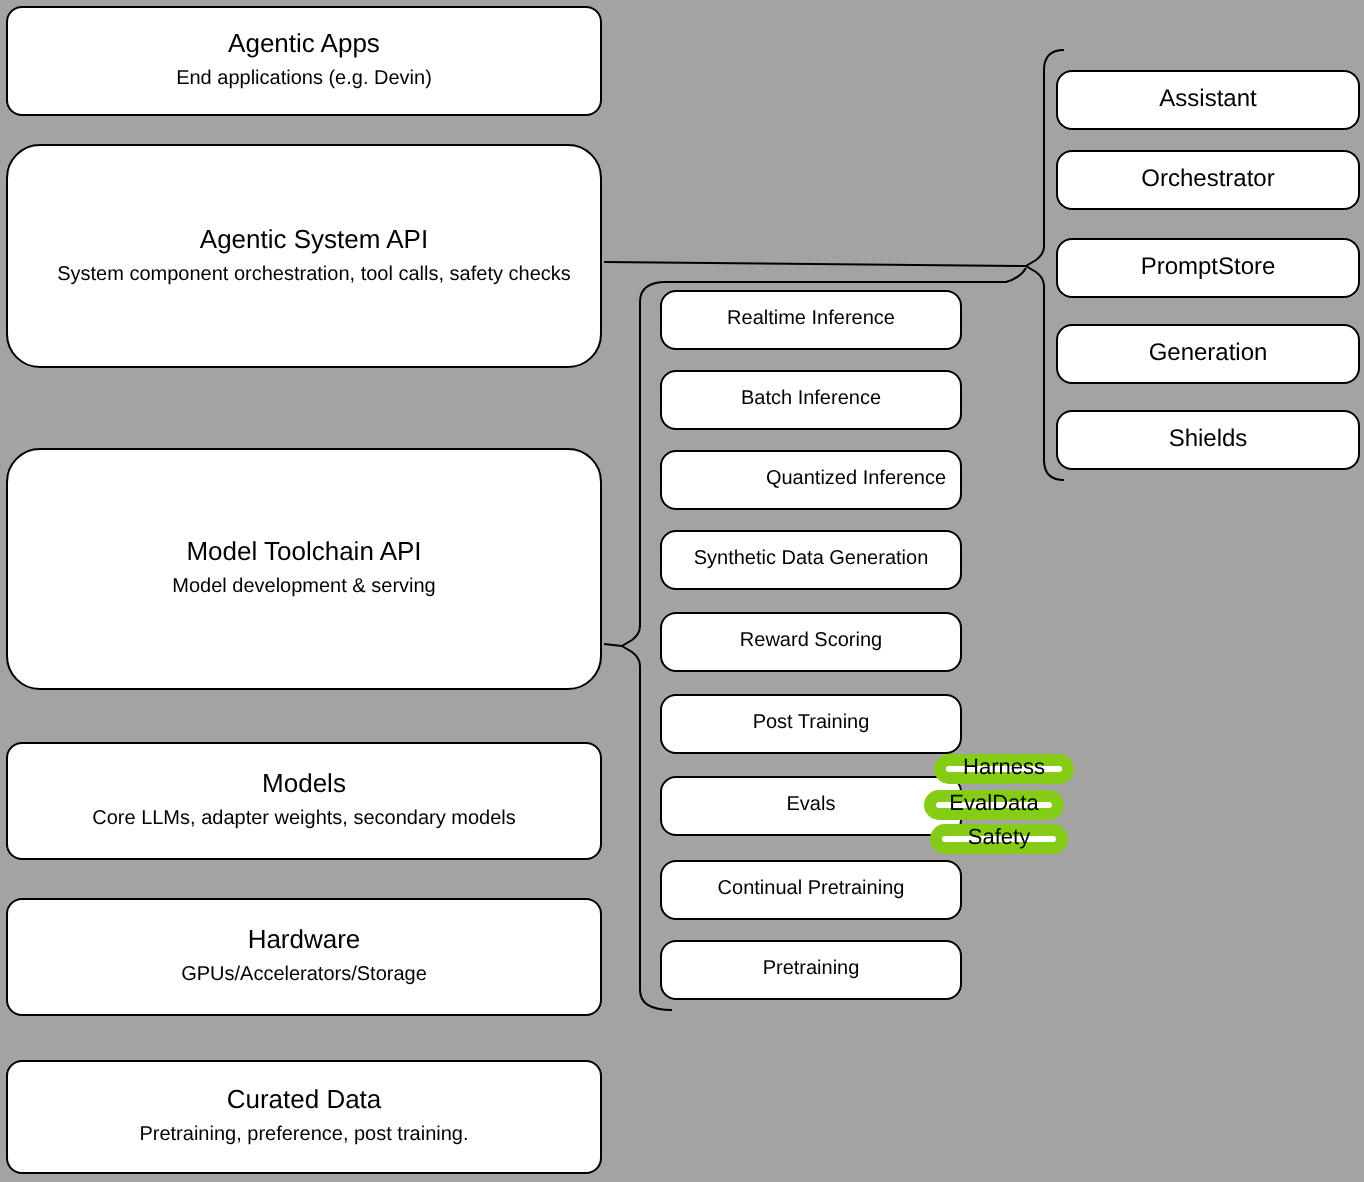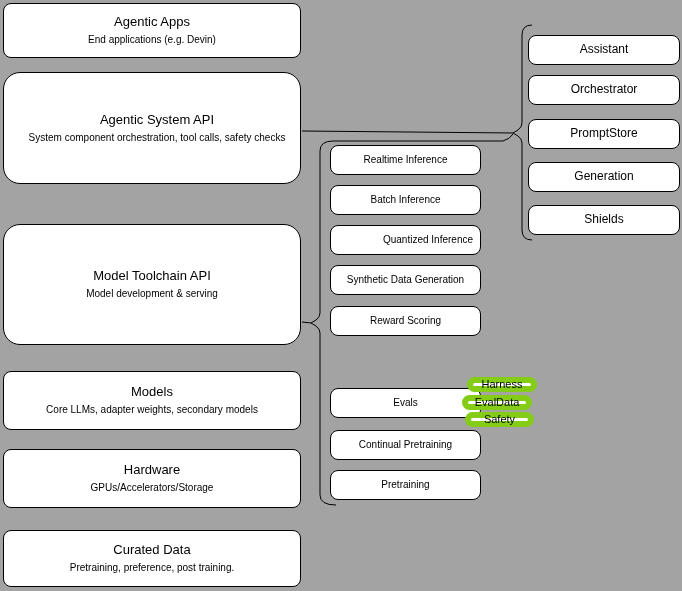--- a/index.html
+++ b/index.html
@@ -95,20 +95,23 @@
   </div>
   <div class="node mid" id="mid2">
     <span>Quantized Inference</span>
   </div>
   <div class="node mid" id="mid3">
     <span>Synthetic Data Generation</span>
   </div>
   <div class="node mid" id="mid4">
     <span>Reward Scoring</span>
   </div>
+  <div class="node mid" id="mid5">
+    <span>Post Training</span>
+  </div>
   <div class="node mid" id="mid7">
     <span>Continual Pretraining</span>
   </div>
   <div class="node mid" id="mid6">
     <span>Evals</span>
   </div>
   <div class="node mid" id="mid8">
     <span>Pretraining</span>
   </div>
 

